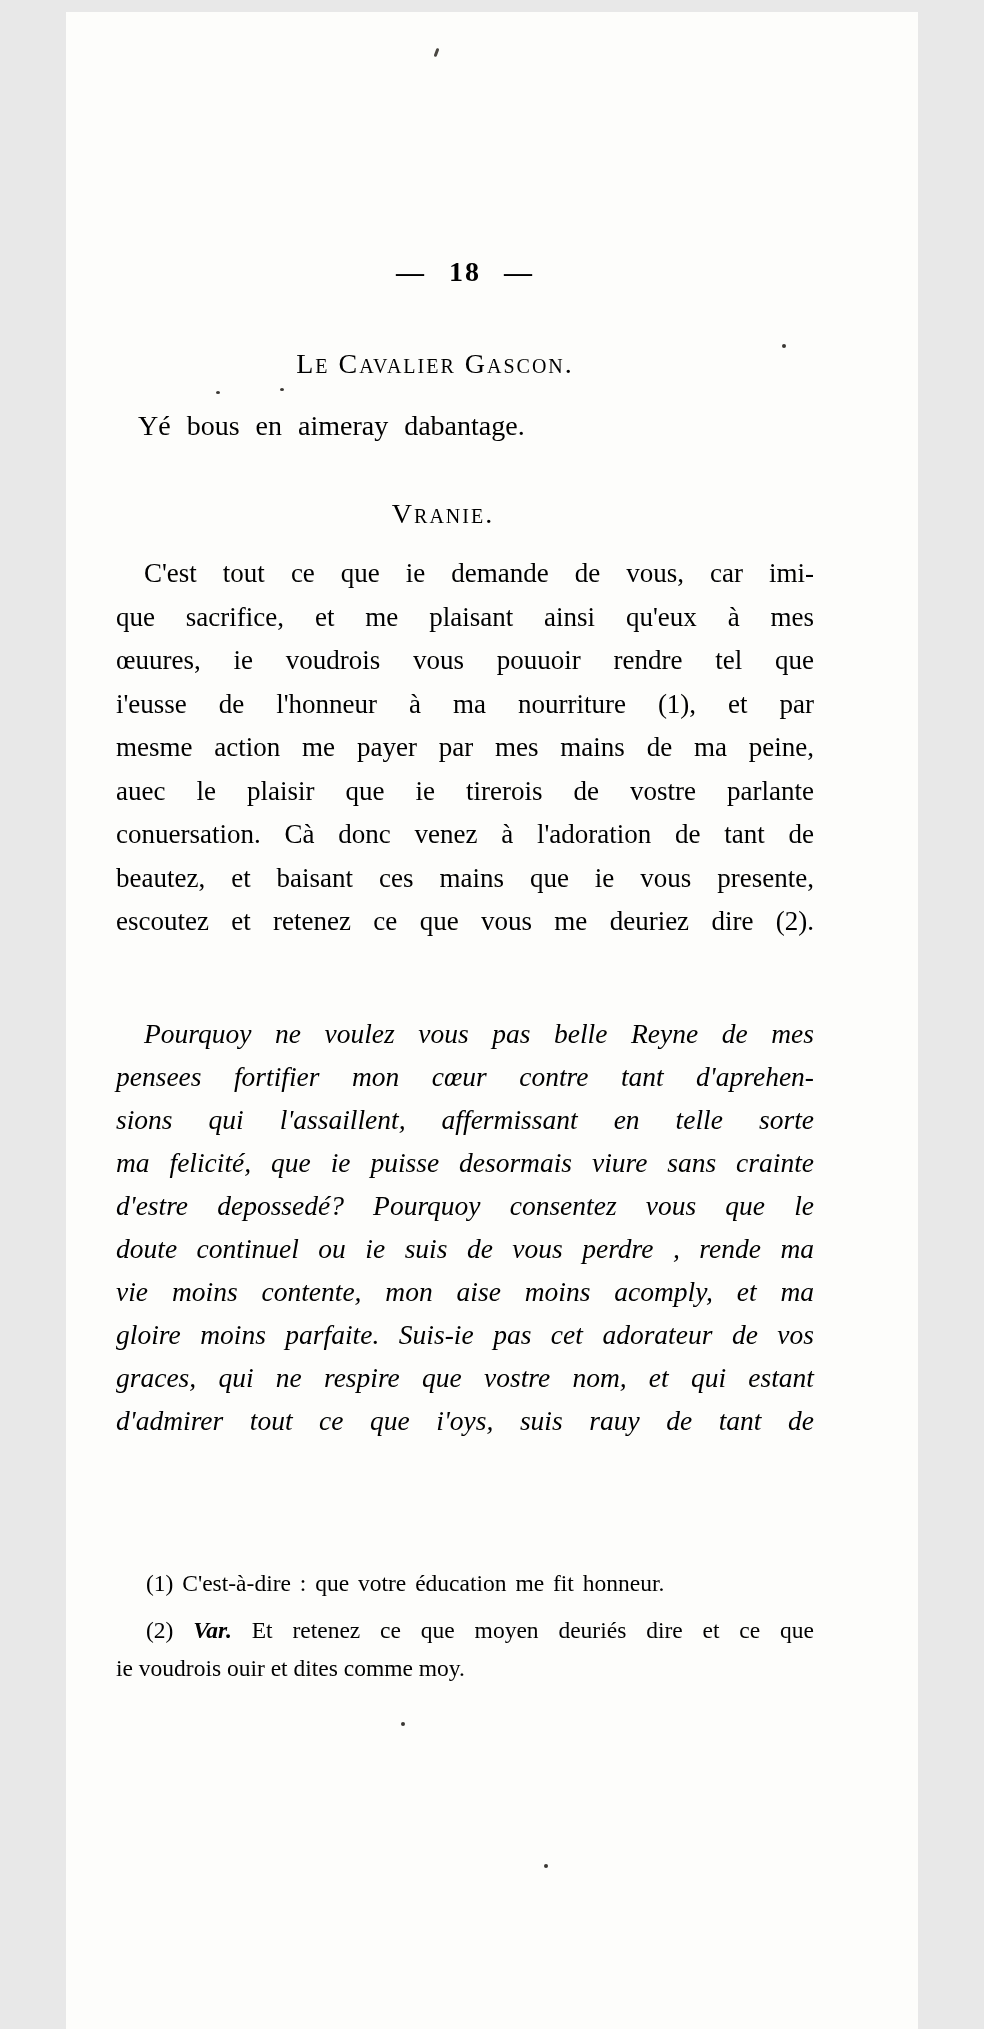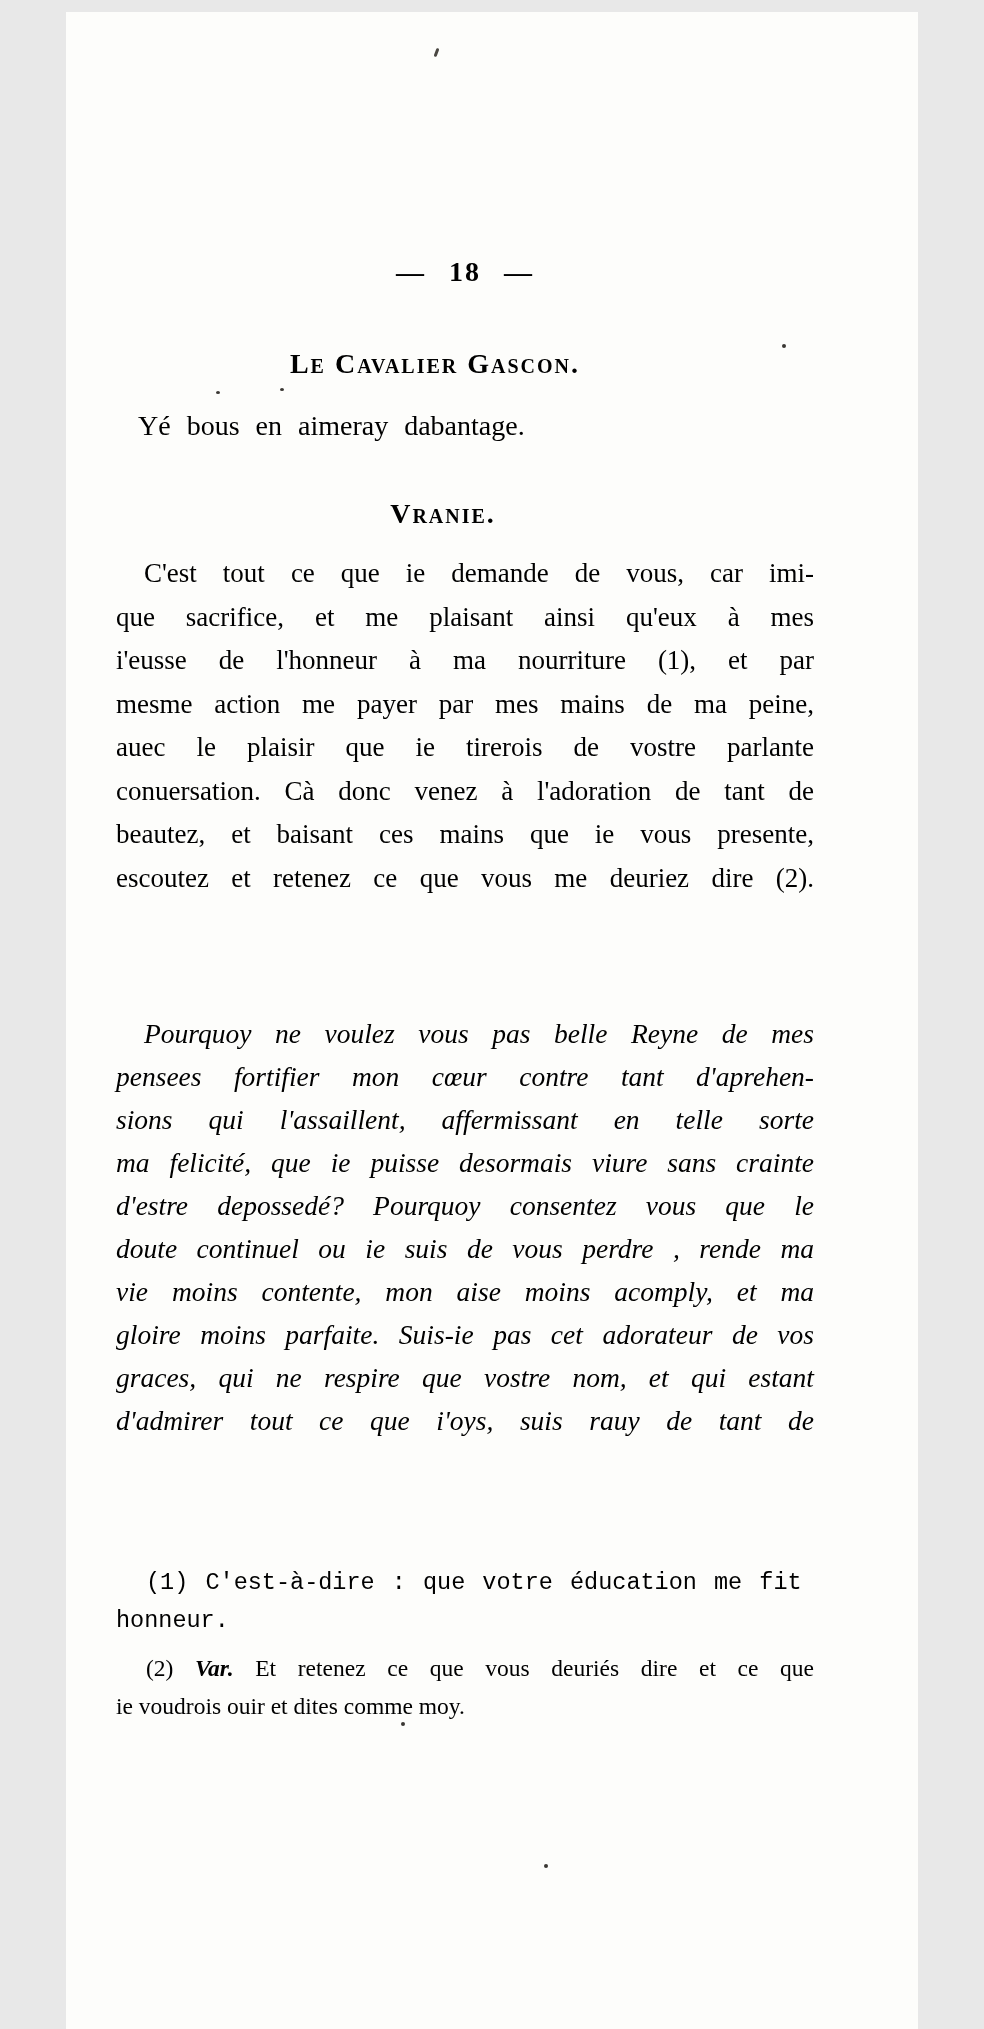--- a/index.html
+++ b/index.html
@@ -12,36 +12,36 @@
     color:#000000;
     overflow:hidden;
   }
   .pageno {
     position:absolute; top:244px; left:50px; width:698px;
     text-align:center; font-size:28px; font-weight:bold;
     letter-spacing:2px; word-spacing:14px;
   }
   .speaker {
     position:absolute; left:50px; width:698px; text-align:center;
-    font-variant:small-caps; font-weight:bold; font-size:28px;
+    font-variant:small-caps; font-weight:normal; font-size:28px;
     letter-spacing:2px;
   }
   .s1 { top:336px; transform:translateX(-30px); }
   .s2 { top:486px; transform:translateX(-22px);text-align:center; }
   .gascon-line {
     position:absolute; top:398px; left:50px; width:698px;
     font-size:28px; word-spacing:9px; text-indent:22px;
   }
   .para { position:absolute; left:50px; width:698px; }
   .roman { top:540px; font-size:27px; line-height:43.5px; }
   .ital  { top:1000px; font-size:27.5px; line-height:43px; font-style:italic; }
   .para .line { text-align:justify; text-align-last:justify; }
   .para .line.first { text-indent:28px; }
   .footnotes { position:absolute; left:50px; width:698px; top:1552px; font-size:23.5px; }
-  .fn1 { text-indent:30px; line-height:38px; word-spacing:3px;font-family:Liberation Mono, monospace; }
+  .fn1 { text-indent:30px; line-height:38px; word-spacing:3px; }
   .fn2 { margin-top:9px; line-height:38px; }
   .fn2 .l1 { text-align:justify; text-align-last:justify; text-indent:30px; }
   .var { font-style:italic; font-weight:bold; }
   .speck { position:absolute; background:#3a3733; border-radius:50%; }
   .sp-grave { left:369px; top:36px; width:3px; height:9px; border-radius:2px;
               transform:rotate(20deg); background:#4a4742; }
   .sp-a { left:716px; top:332px; width:4px; height:4px; }
   .sp-b { left:150px; top:379px; width:4px; height:3px; }
   .sp-c { left:214px; top:376px; width:4px; height:3px; }
   .sp-d { left:882px; top:946px; width:5px; height:4px; }
@@ -57,20 +57,21 @@
 
   <div class="speaker s1">Le Cavalier Gascon.</div>
 
   <div class="gascon-line">Yé bous en aimeray dabantage.</div>
 
   <div class="speaker s2">Vranie.</div>
 
   <div class="para roman">
     <div class="line first">C'est tout ce que ie demande de vous, car imi-</div>
     <div class="line">que sacrifice, et me plaisant ainsi qu'eux à mes</div>
+    <div class="line">œuures, ie voudrois vous pouuoir rendre tel que</div>
     <div class="line">i'eusse de l'honneur à ma nourriture (1), et par</div>
     <div class="line">mesme action me payer par mes mains de ma peine,</div>
     <div class="line">auec le plaisir que ie tirerois de vostre parlante</div>
     <div class="line">conuersation. Cà donc venez à l'adoration de tant de</div>
     <div class="line">beautez, et baisant ces mains que ie vous presente,</div>
     <div class="line">escoutez et retenez ce que vous me deuriez dire (2).</div>
   </div>
 
   <div class="para ital">
     <div class="line first">Pourquoy ne voulez vous pas belle Reyne de mes</div>
@@ -87,21 +88,21 @@
 
   <div class="footnotes">
     <div class="fn1">
       <span>(1)</span>
       <span>C'est-à-dire : que votre éducation me fit honneur.</span>
     </div>
     <div class="fn2">
       <div class="l1">
         <span>(2)</span>
         <span class="var">Var.</span>
-        <span>Et retenez ce que vous deuriés dire et ce que</span>
+        <span>Et retenez ce que moyen deuriés dire et ce que</span>
       </div>
       <div class="l2">ie voudrois ouir et dites comme moy.</div>
     </div>
   </div>
 
   <span class="speck sp-grave"></span>
   <span class="speck sp-a"></span>
   <span class="speck sp-b"></span>
   <span class="speck sp-c"></span>
   <span class="speck sp-d"></span>

